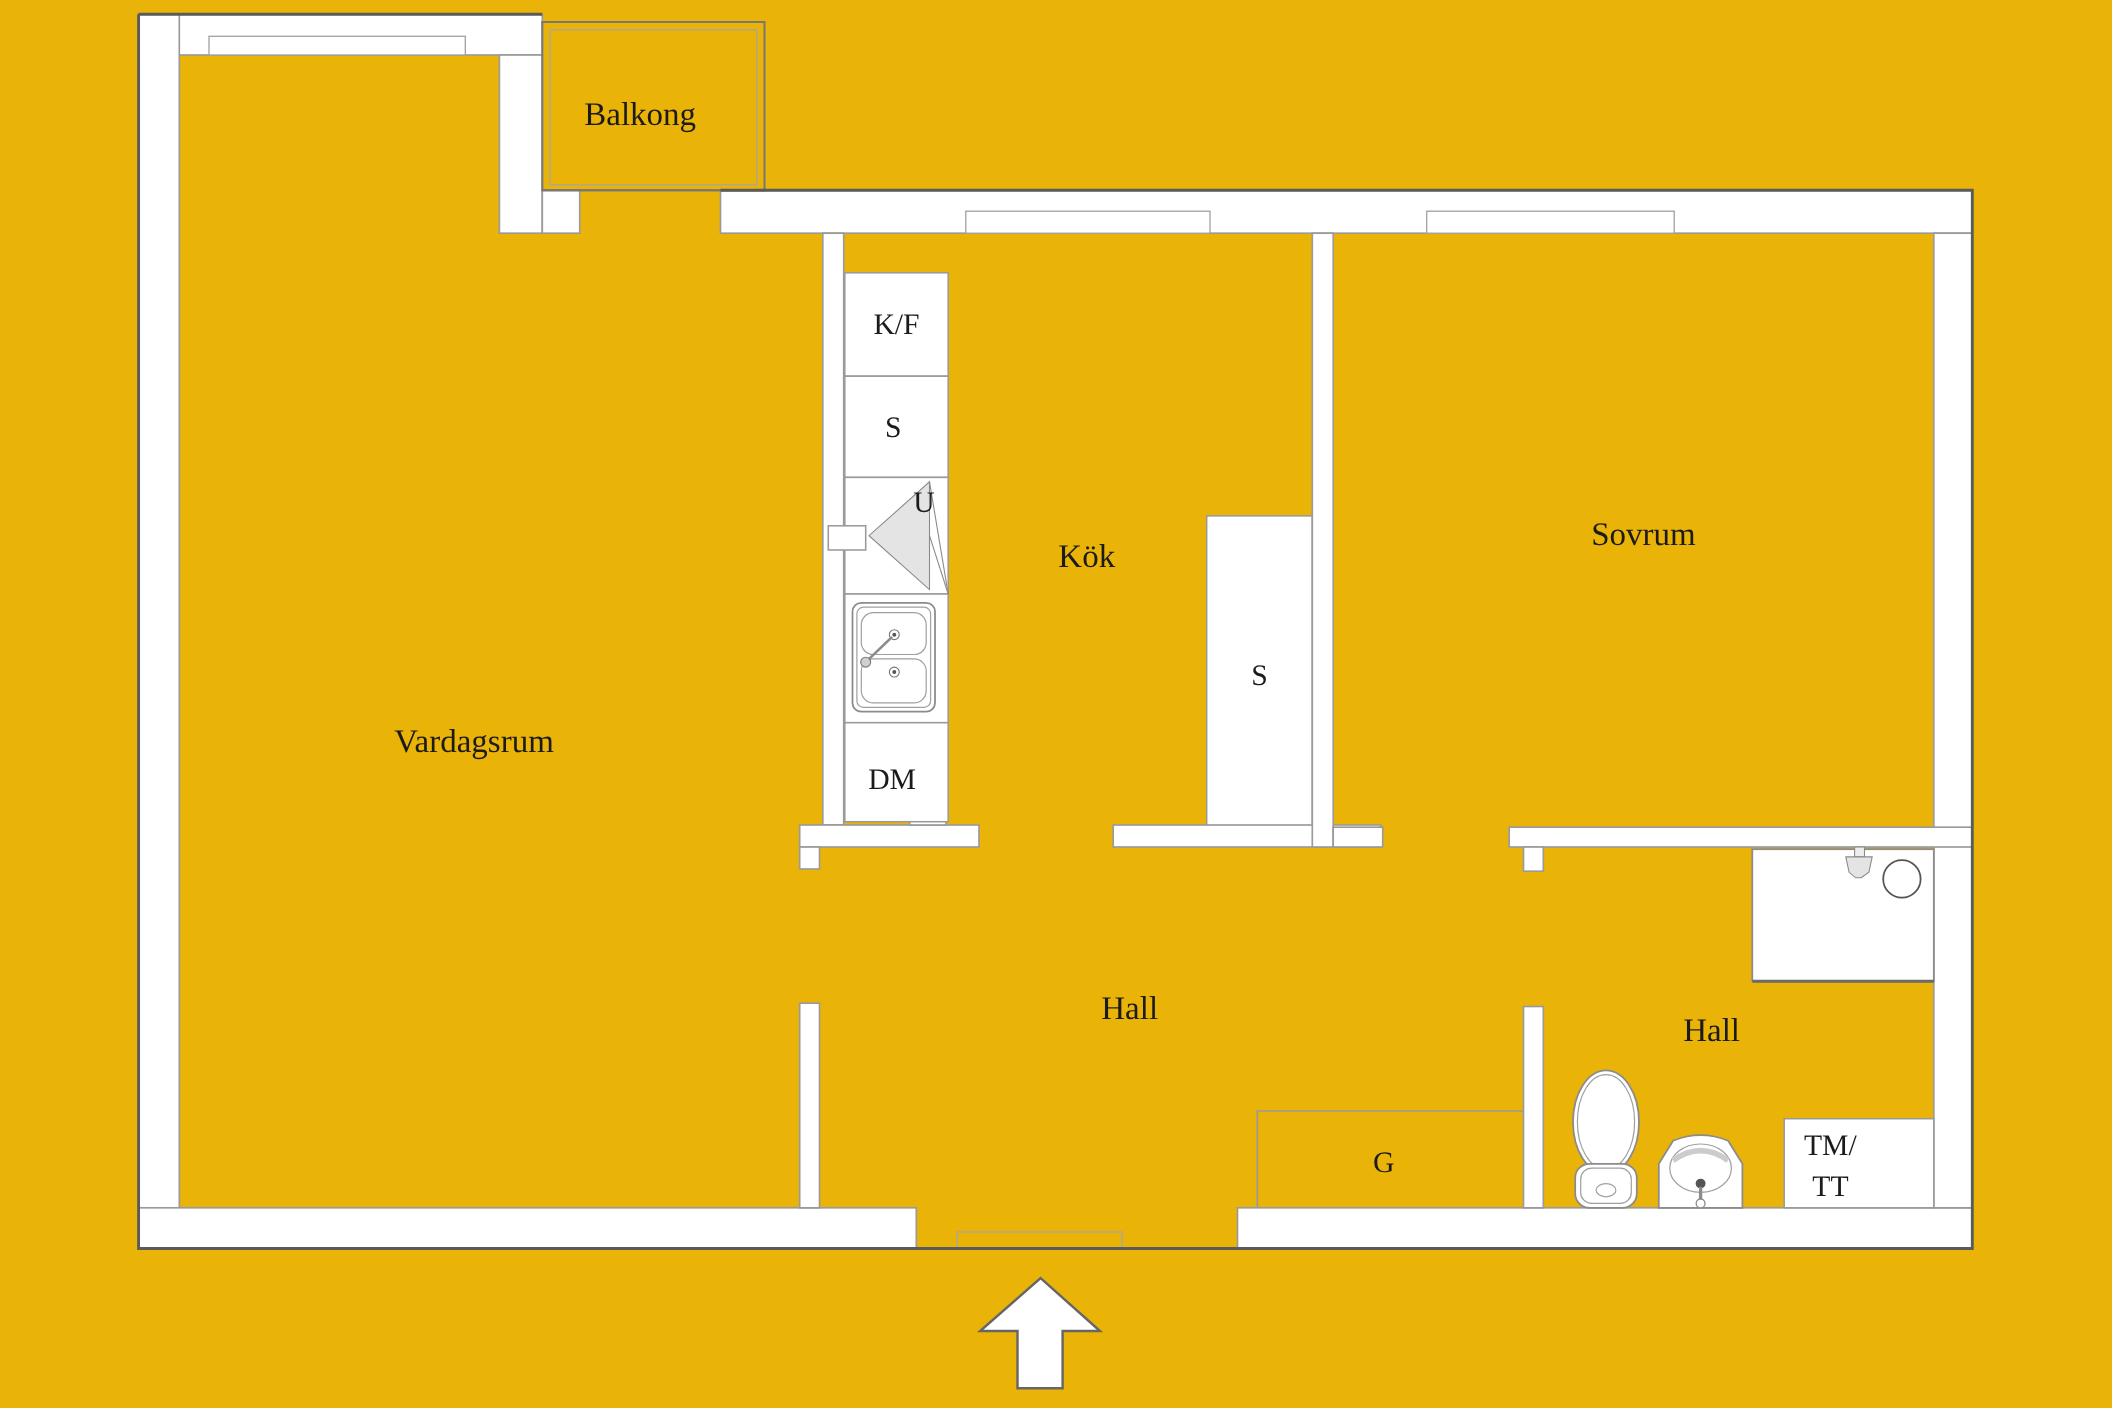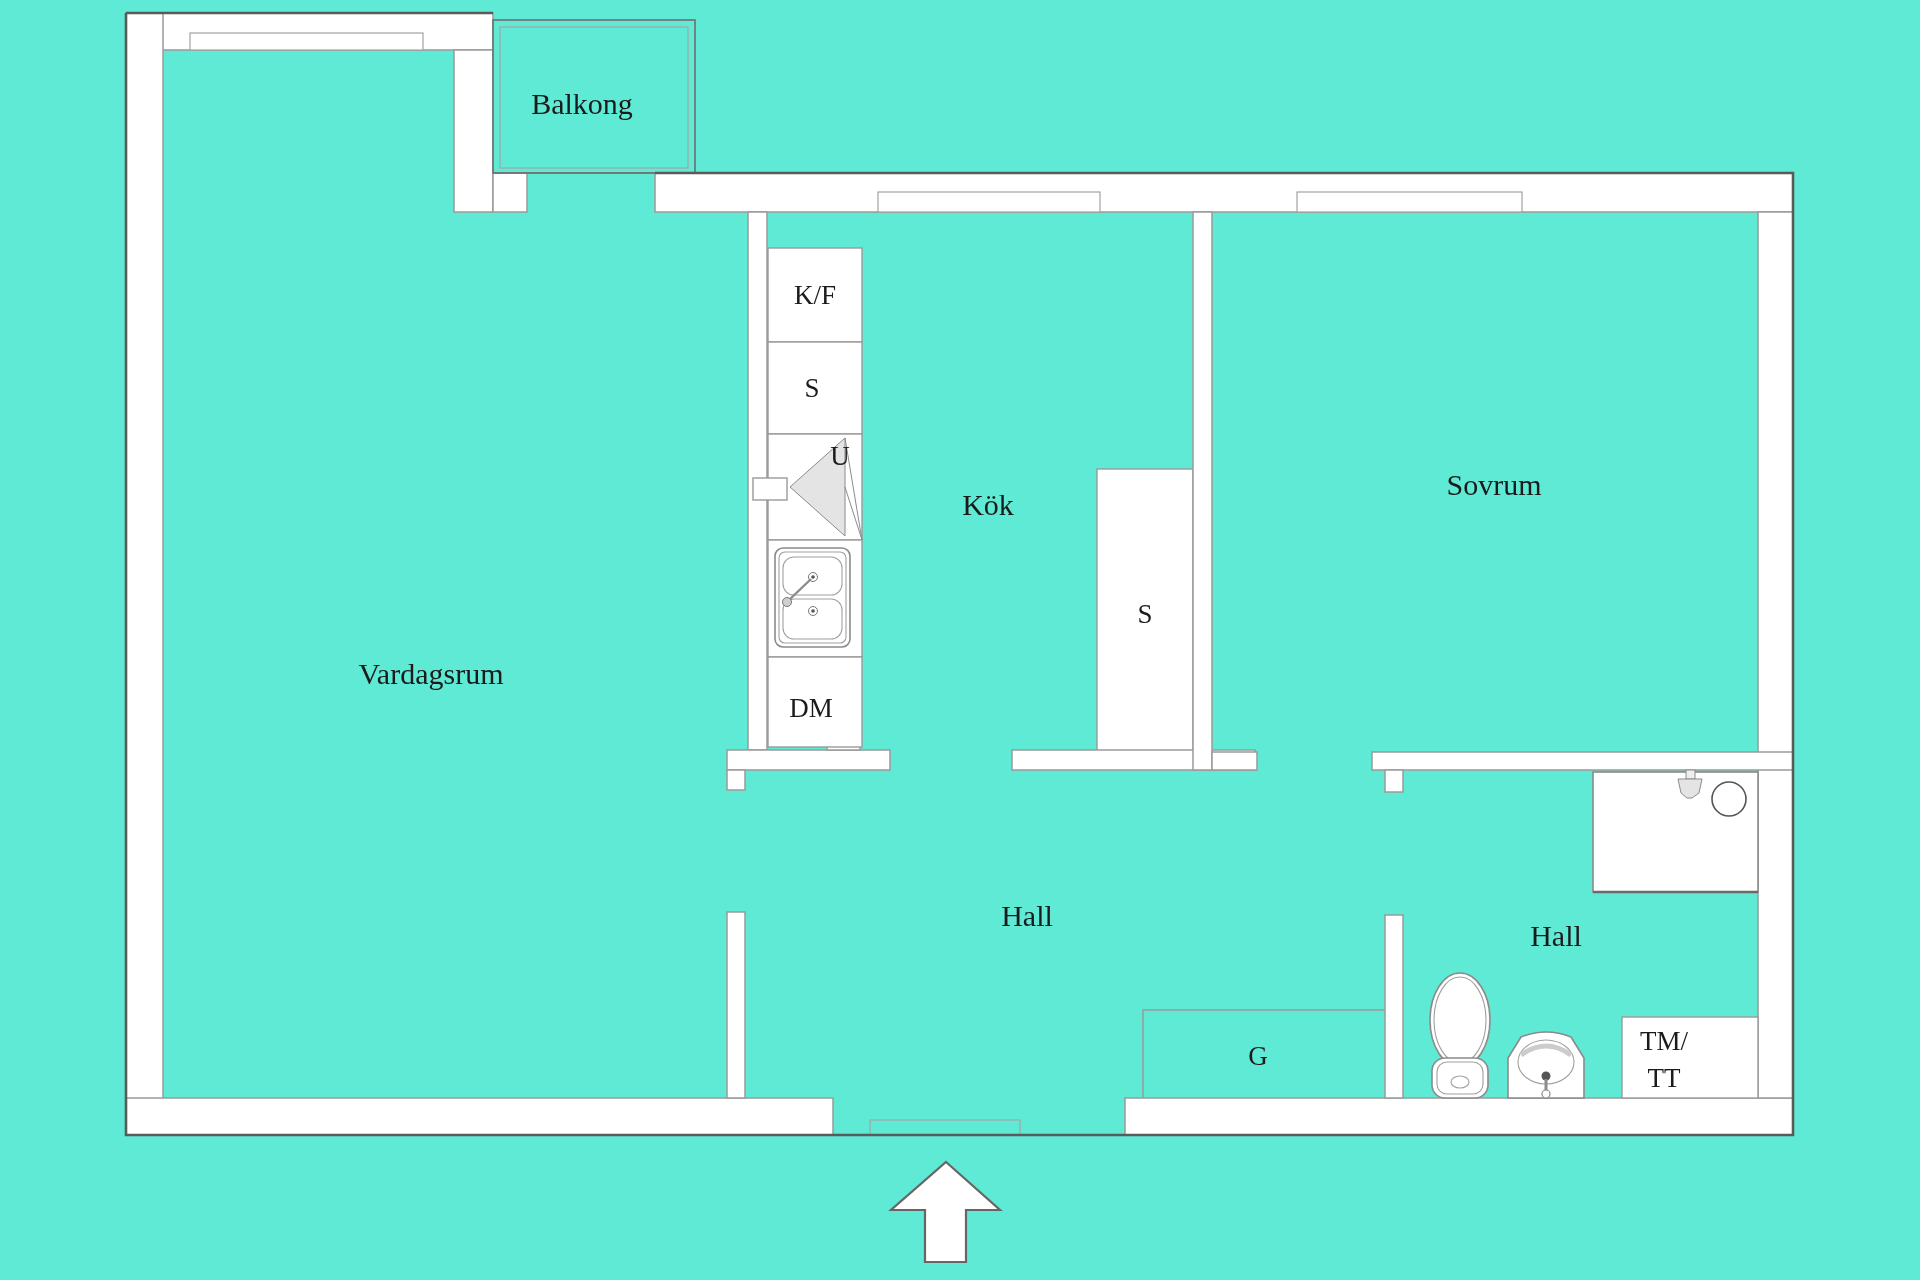--- a/index.html
+++ b/index.html
@@ -1,16 +1,16 @@
 <!DOCTYPE html>
 <html><head>
 <meta charset="utf-8">
 <style>
   html,body{margin:0;padding:0;background:#ffffff;}
-  .stage{width:1920px;height:1280px;position:relative;background:#5eead4;overflow:hidden;}
+  .stage{width:1920px;height:1280px;position:relative;background:#eab308;overflow:hidden;}
   svg{display:block;}
   .wall{fill:#ffffff;stroke:#9a9a9a;stroke-width:1.5;}
   .wall-thin{fill:#ffffff;stroke:#a2a2a2;stroke-width:1.2;}
   .outline-dark{fill:none;stroke:#5a5a5a;stroke-width:2.6;stroke-linejoin:miter;}
   .outline-med{fill:none;stroke:#777777;stroke-width:1.8;}
   .inner-line{fill:none;stroke:#a6a6a6;stroke-width:1.2;}
   .cab{fill:#ffffff;stroke:#9a9a9a;stroke-width:1.4;}
   .fixture-line{fill:#ffffff;stroke:#8b8b8b;stroke-width:1.6;}
   .fixture-thin{fill:none;stroke:#a0a0a0;stroke-width:1.1;}
   .gray-fill{fill:#e4e4e4;stroke:#8b8b8b;stroke-width:1;}

